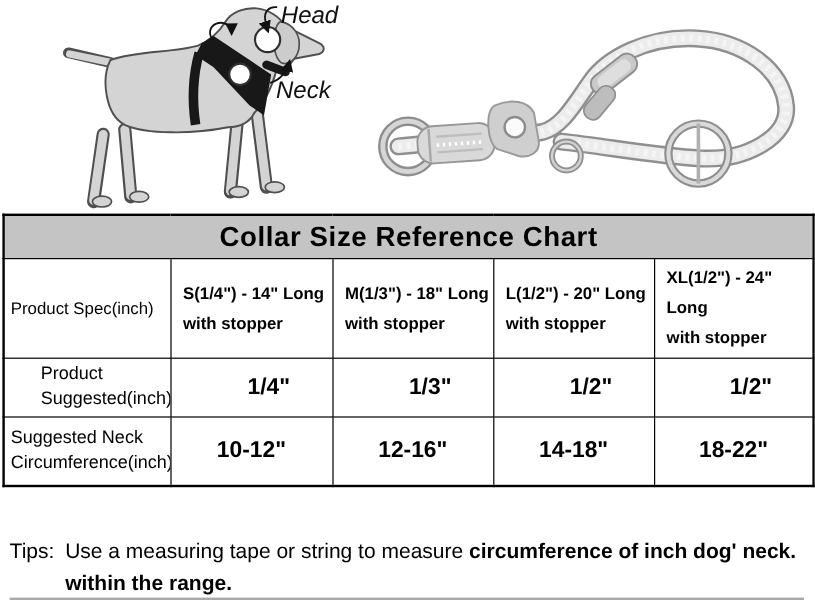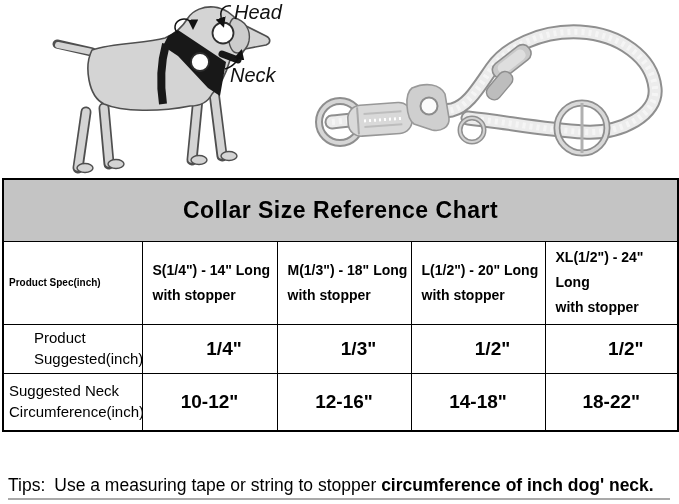--- a/index.html
+++ b/index.html
@@ -14,27 +14,27 @@
 
   table.size-table{
     border-collapse:collapse;table-layout:fixed;
     width:675px;margin:1px 2px 0 2px;
     border:2px solid #000;
   }
   table.size-table td{border:1.6px solid #000;overflow:hidden;}
   .title-cell{
     background:#c4c4c4;text-align:center;
     font-weight:bold;font-size:23px;letter-spacing:.5px;
-    height:31px;padding:15px 0;
+    height:31px;padding:2px 0;
   }
   .col-head{
     font-size:14px;font-weight:bold;line-height:1.8;
     padding:3px 2px 3px 10px;height:49px;vertical-align:middle;text-align:left;
   }
-  .spec-head{font-size:10px;font-weight:bold;padding:3px 2px 3px 5px;vertical-align:middle;}
+  .spec-head{font-size:14px;font-weight:normal;padding:3px 2px 3px 5px;vertical-align:middle;}
   .row-label{font-size:15px;font-weight:normal;line-height:1.35;padding:3px 2px 3px 5px;vertical-align:middle;}
   .value{font-size:19px;font-weight:bold;text-align:center;vertical-align:middle;}
   .r-thick td{height:42px;padding-left:30px;}
   .r-circ td{height:50px;}
 
   .tips{display:flex;margin:40px 8px 0 8px;font-size:17.5px;line-height:27px;}
   .tips-label{flex:0 0 auto;margin-right:9px;}
   .tips-body{flex:1 1 auto;}
   .semi{font-weight:bold;}
 
@@ -218,20 +218,20 @@
       <td class="value">14-18"</td>
       <td class="value">18-22"</td>
     </tr>
   </tbody>
 </table>
 
 <div class="tips">
   <span class="tips-label">Tips:</span>
   <div class="tips-body">
     <div>
-      <span>Use a measuring tape or string to stopper </span>
+      <span>Use a measuring tape or string to measure </span>
       <span class="semi">circumference of inch dog' neck.</span>
     </div>
     <div class="semi">within the range.</div>
   </div>
 </div>
 
 <div class="bottom-rule"></div>
 
 </body></html>

